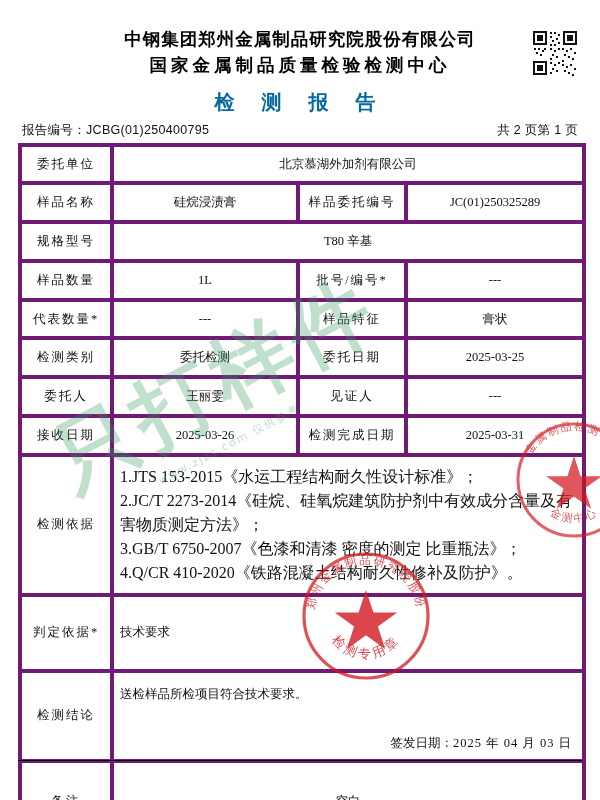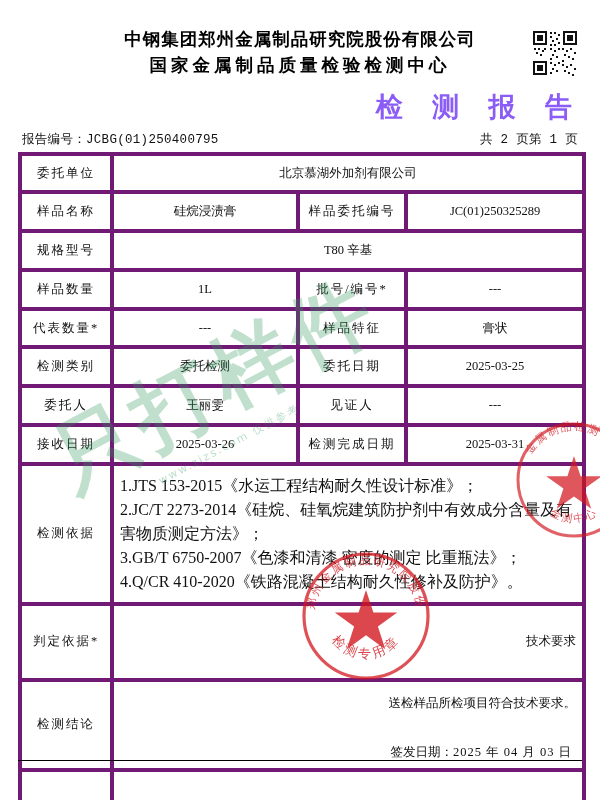--- a/index.html
+++ b/index.html
@@ -31,47 +31,47 @@
     font-size: 17.5px;
     letter-spacing: 1px;
     line-height: 1.5;
     margin: 4px 0 0 0;
     color: #000;
   }
   .org-title .line2 {
     letter-spacing: 4px;
   }
   .report-title {
-    text-align: right;
+    text-align: center;
     font-family: "DejaVu Sans", sans-serif;
     font-weight: bold;
-    font-size: 27px;
+    font-size: 20px;
     letter-spacing: 10px;
     margin: 10px 0 6px 0;
-    color: #8b5cf6;
+    color: #0369a1;
   }
 
   
   .qr {
     position: absolute;
     top: 30px;
     right: 22px;
     width: 46px;
     height: 46px;
   }
   .qr svg { display:block; }
 
   
   .meta-row {
     display: flex;
     justify-content: space-between;
     align-items: flex-end;
     font-size: 12.5px;
     padding: 0 4px 4px 4px;
-    font-family: Liberation Mono, monospace;
+    font-family: Liberation Sans, sans-serif;
     gap: 24px;
   }
   .meta-left { letter-spacing: 0.3px; }
   .meta-right { letter-spacing: 0.3px; }
 
   
   table.main {
     width: 100%;
     border-collapse: collapse;
     table-layout: fixed;
@@ -86,21 +86,21 @@
   .lbl {
     text-align: center;
     width: 92px;
     letter-spacing: 2px;
     white-space: nowrap;
   }
   .val {
     text-align: center;
   }
   .val-left {
-    text-align: right;
+    text-align: left;
     padding-left: 10px;
   }
   .basis-cell {
     text-align: left;
     padding: 6px 8px 6px 8px;
     line-height: 1.62;
     font-size: 16px;
   }
   .tall { height: 56px; }
   .tall2 { height: 62px; }

